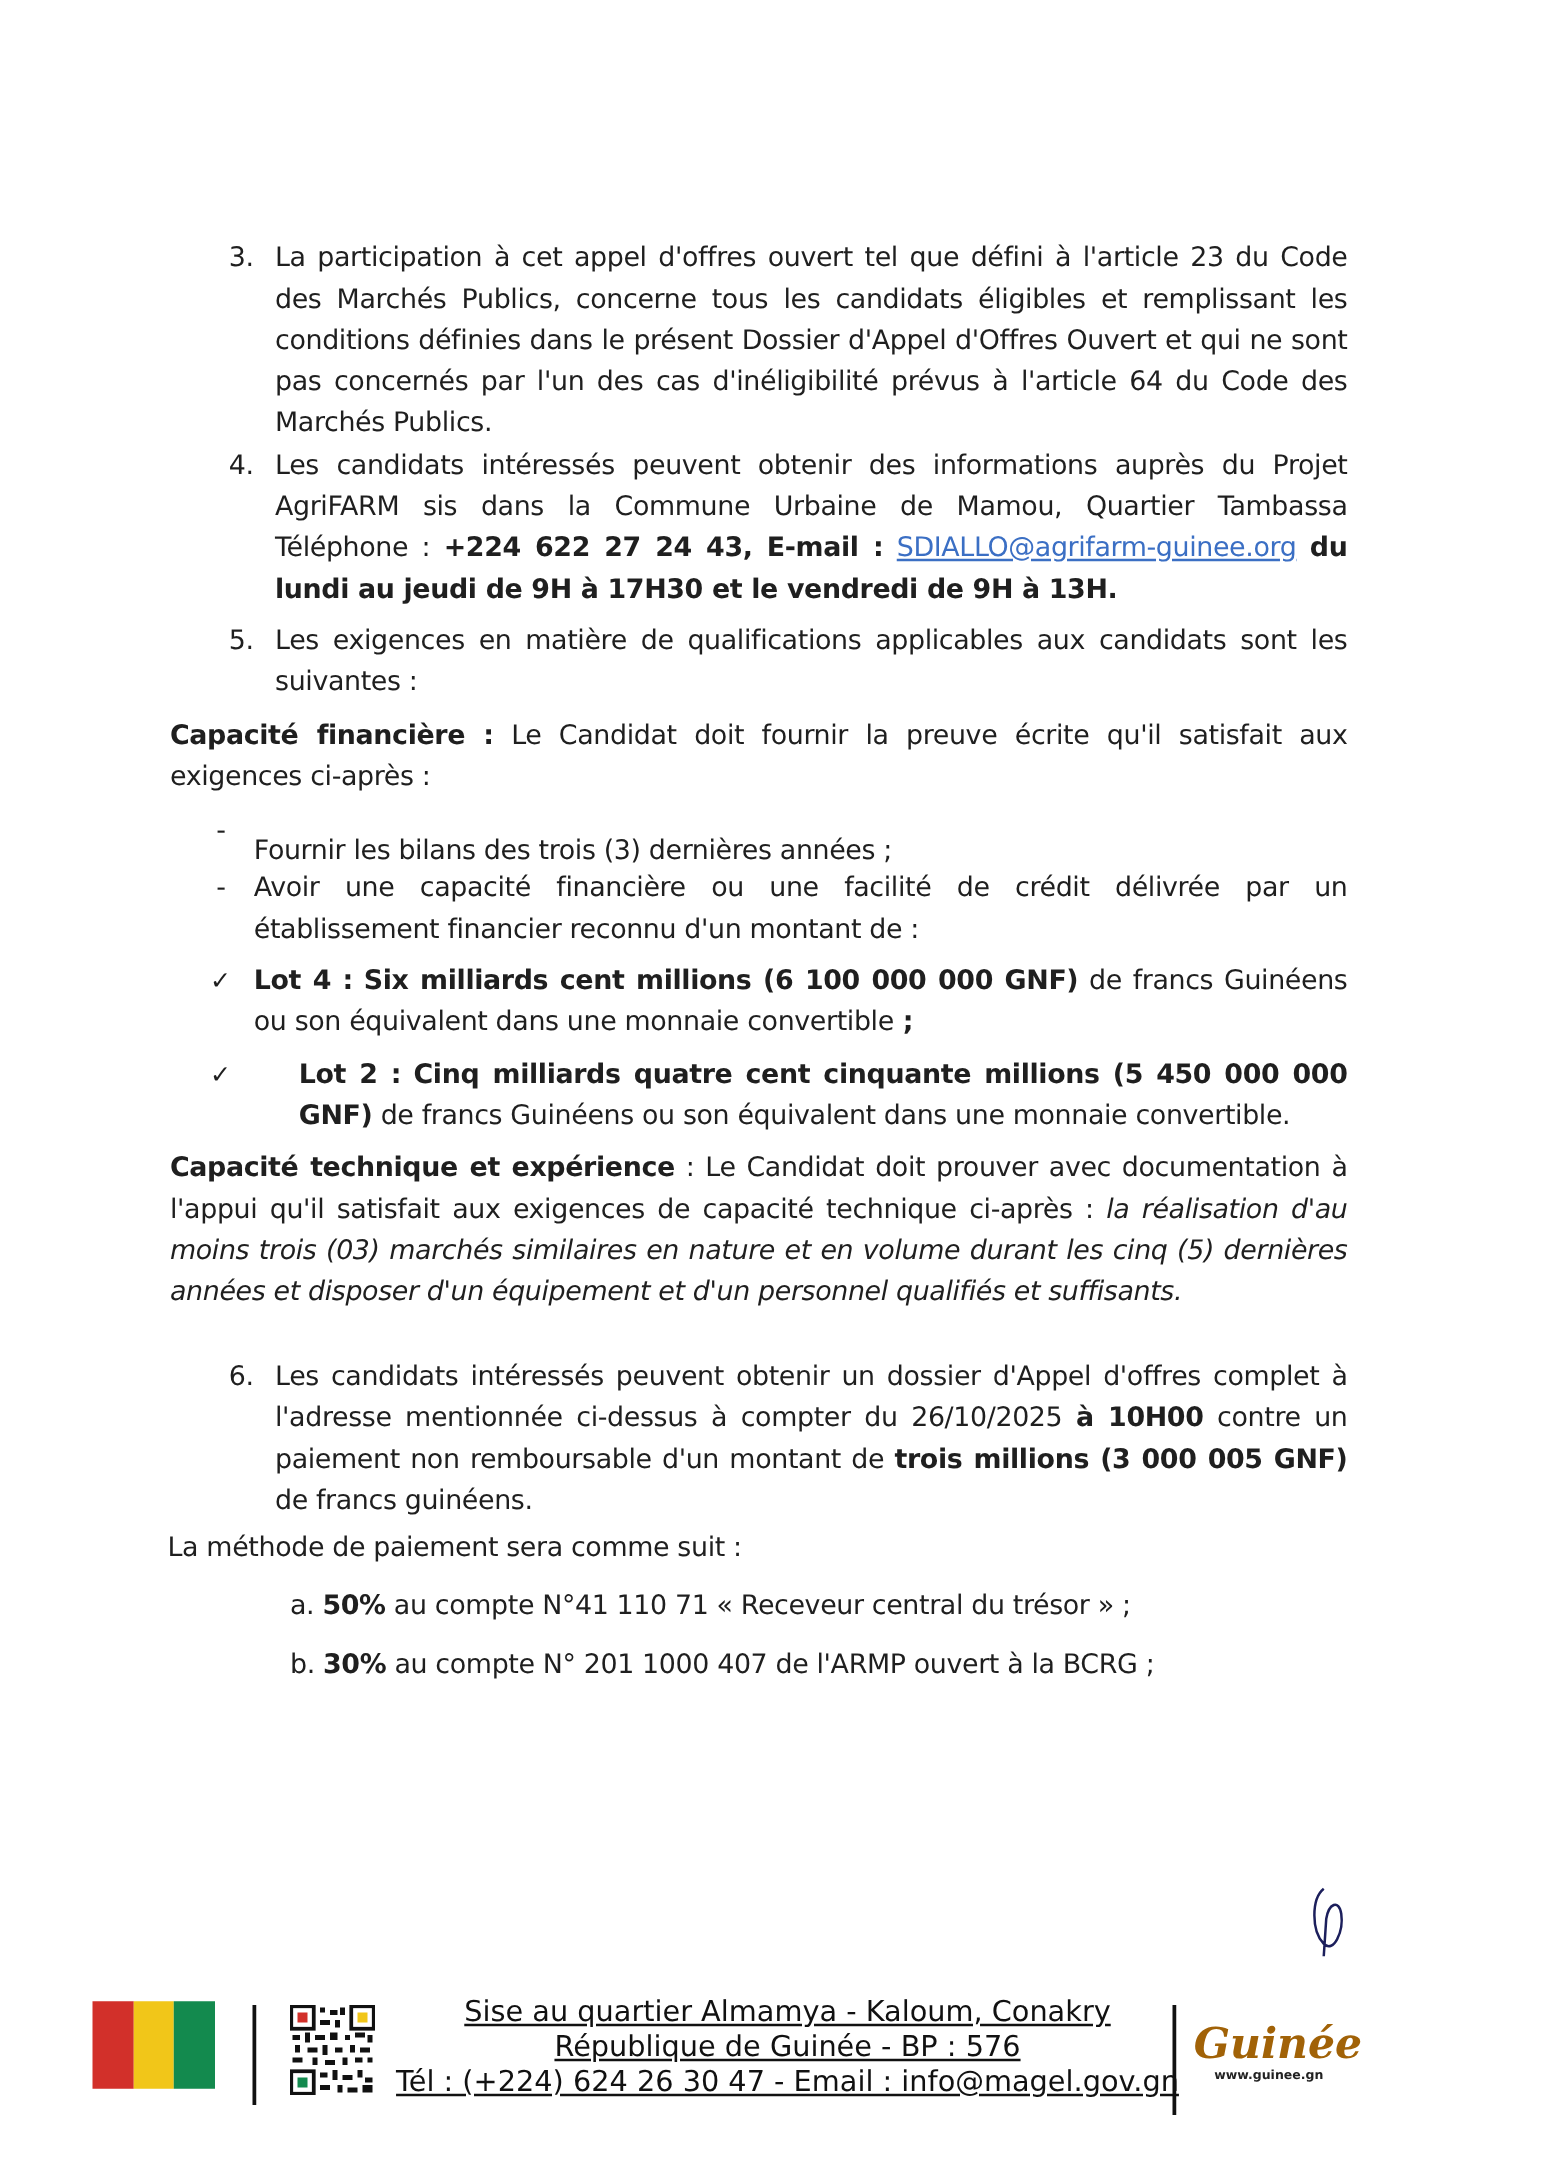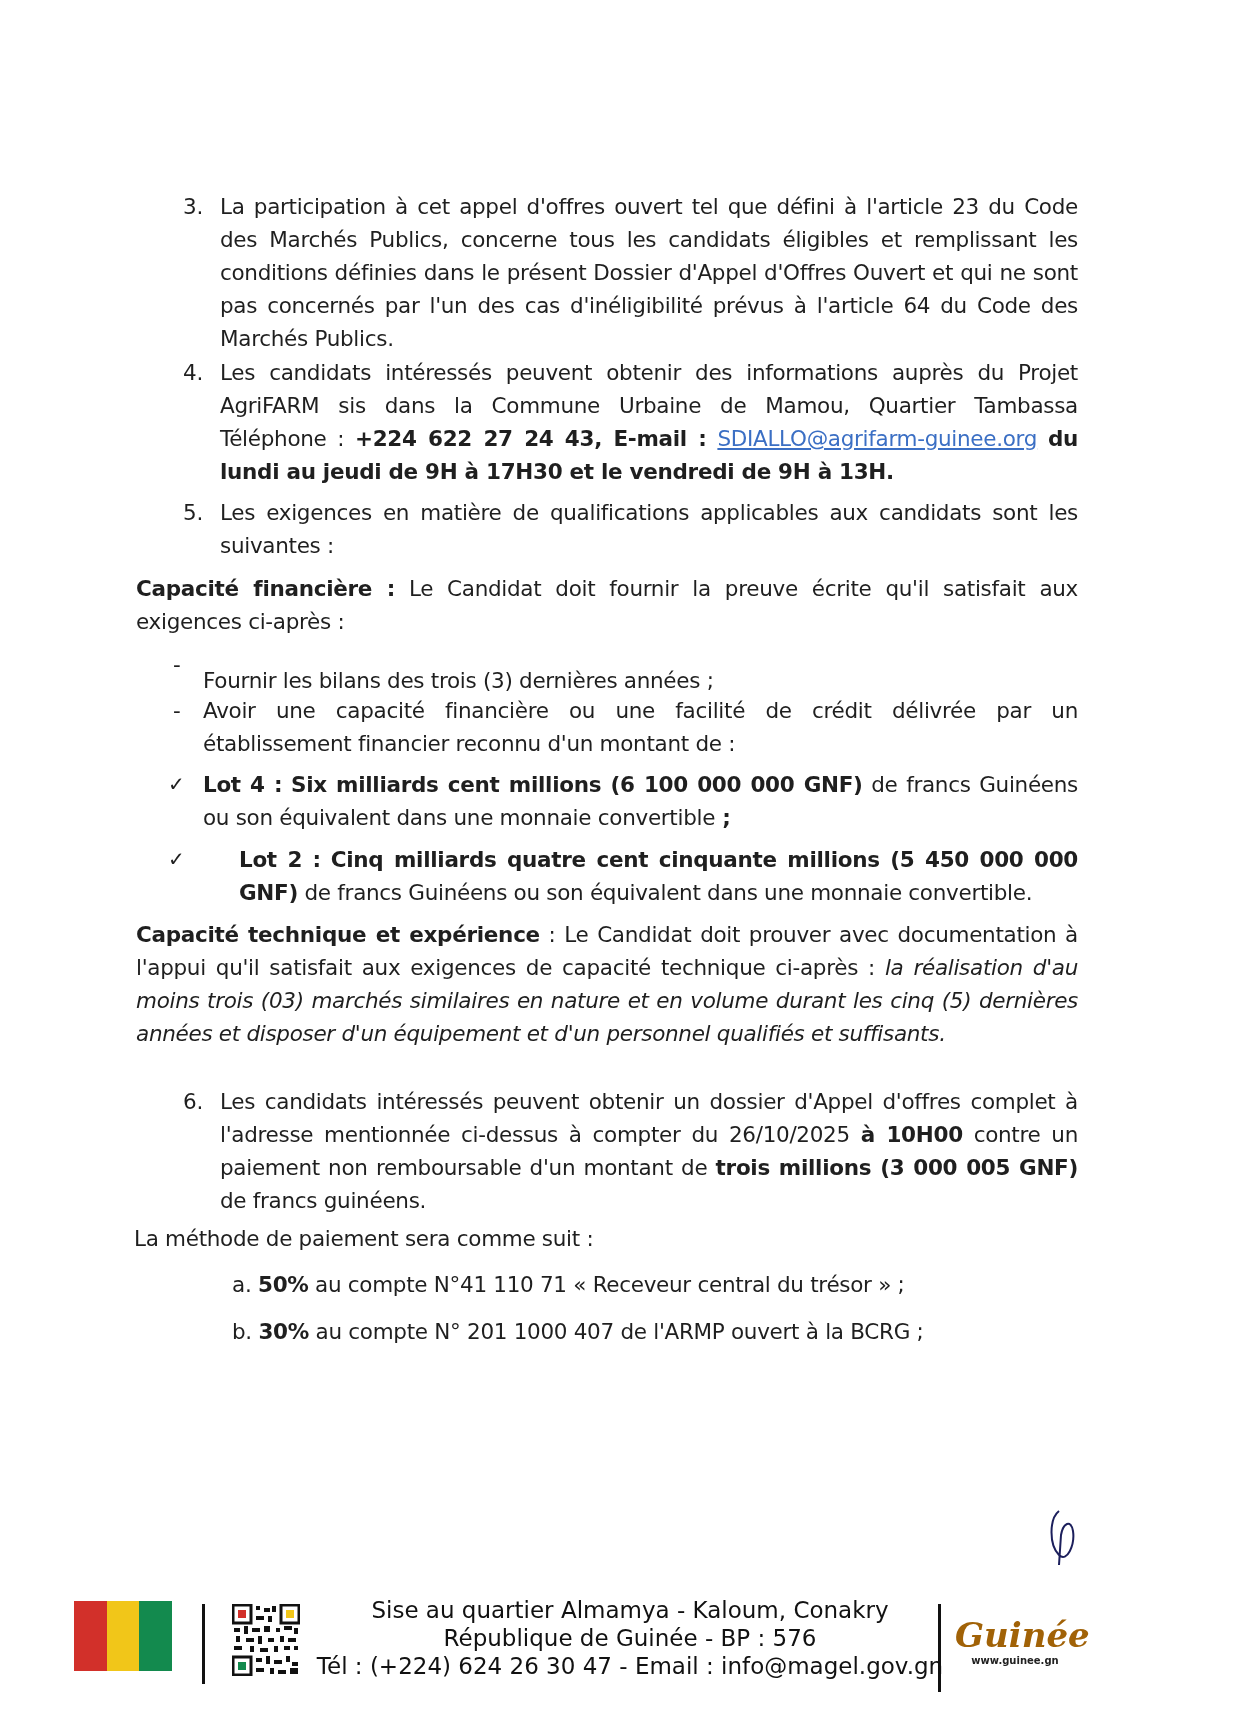--- a/index.html
+++ b/index.html
@@ -14,21 +14,21 @@
   i { font-style:italic; }
   .link { color:#3b6fc4; text-decoration:underline; text-decoration-color:#3b6fc4; }
   .bullet { position:absolute; left:35px; }
   .check { position:absolute; left:35px; font-size:20px; }
   
   .flag { position:absolute; left:74px; top:1601px; width:98px; height:70px; display:flex; }
   .flag span { flex:1; }
   .vbar { position:absolute; width:3px; background:#111; }
   .qr { position:absolute; left:232px; top:1604px; width:68px; height:72px; }
   .footer-text { position:absolute; left:310px; width:640px; top:1596px; text-align:center;
-                 font-family:"DejaVu Sans", sans-serif; font-size:23px; line-height:28px; color:#111; }
+                 font-family:"DejaVu Sans", sans-serif; font-size:23px; line-height:28px; color:#111;text-decoration:underline; }
   .logo { position:absolute; left:955px; top:1615px; width:120px; height:70px; text-align:center; }
   .logo-word { font-family:"DejaVu Serif", serif; font-style:italic; font-weight:bold; font-size:34px; color:#a16207; line-height:40px; }
   .logo-url { font-size:10px; font-weight:bold; color:#222; }
   .signature { position:absolute; left:1045px; top:1505px; width:40px; height:65px; }
 </style>
 </head>
 <body>
 
 <div class="page">
 

